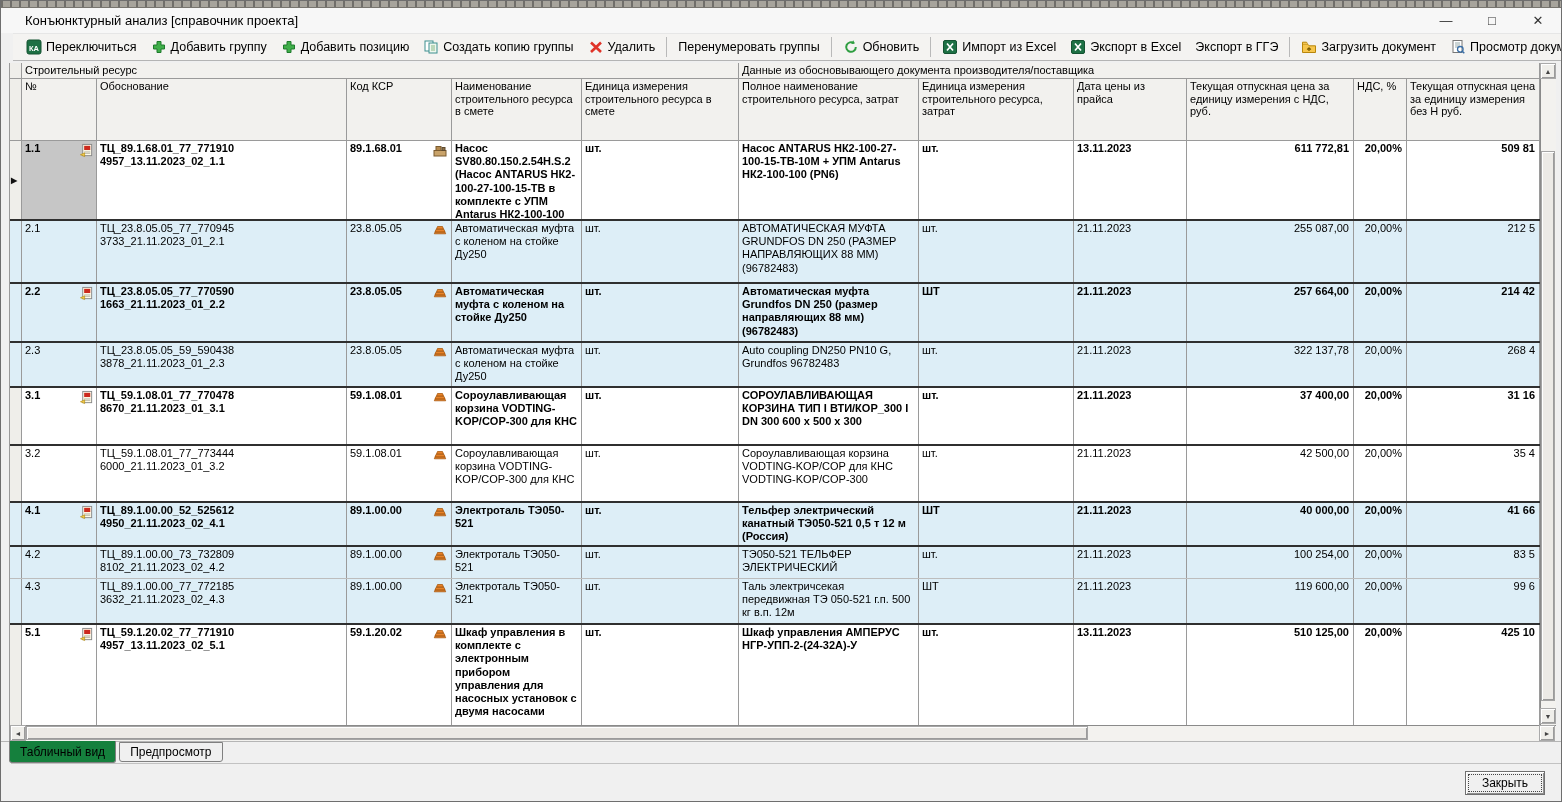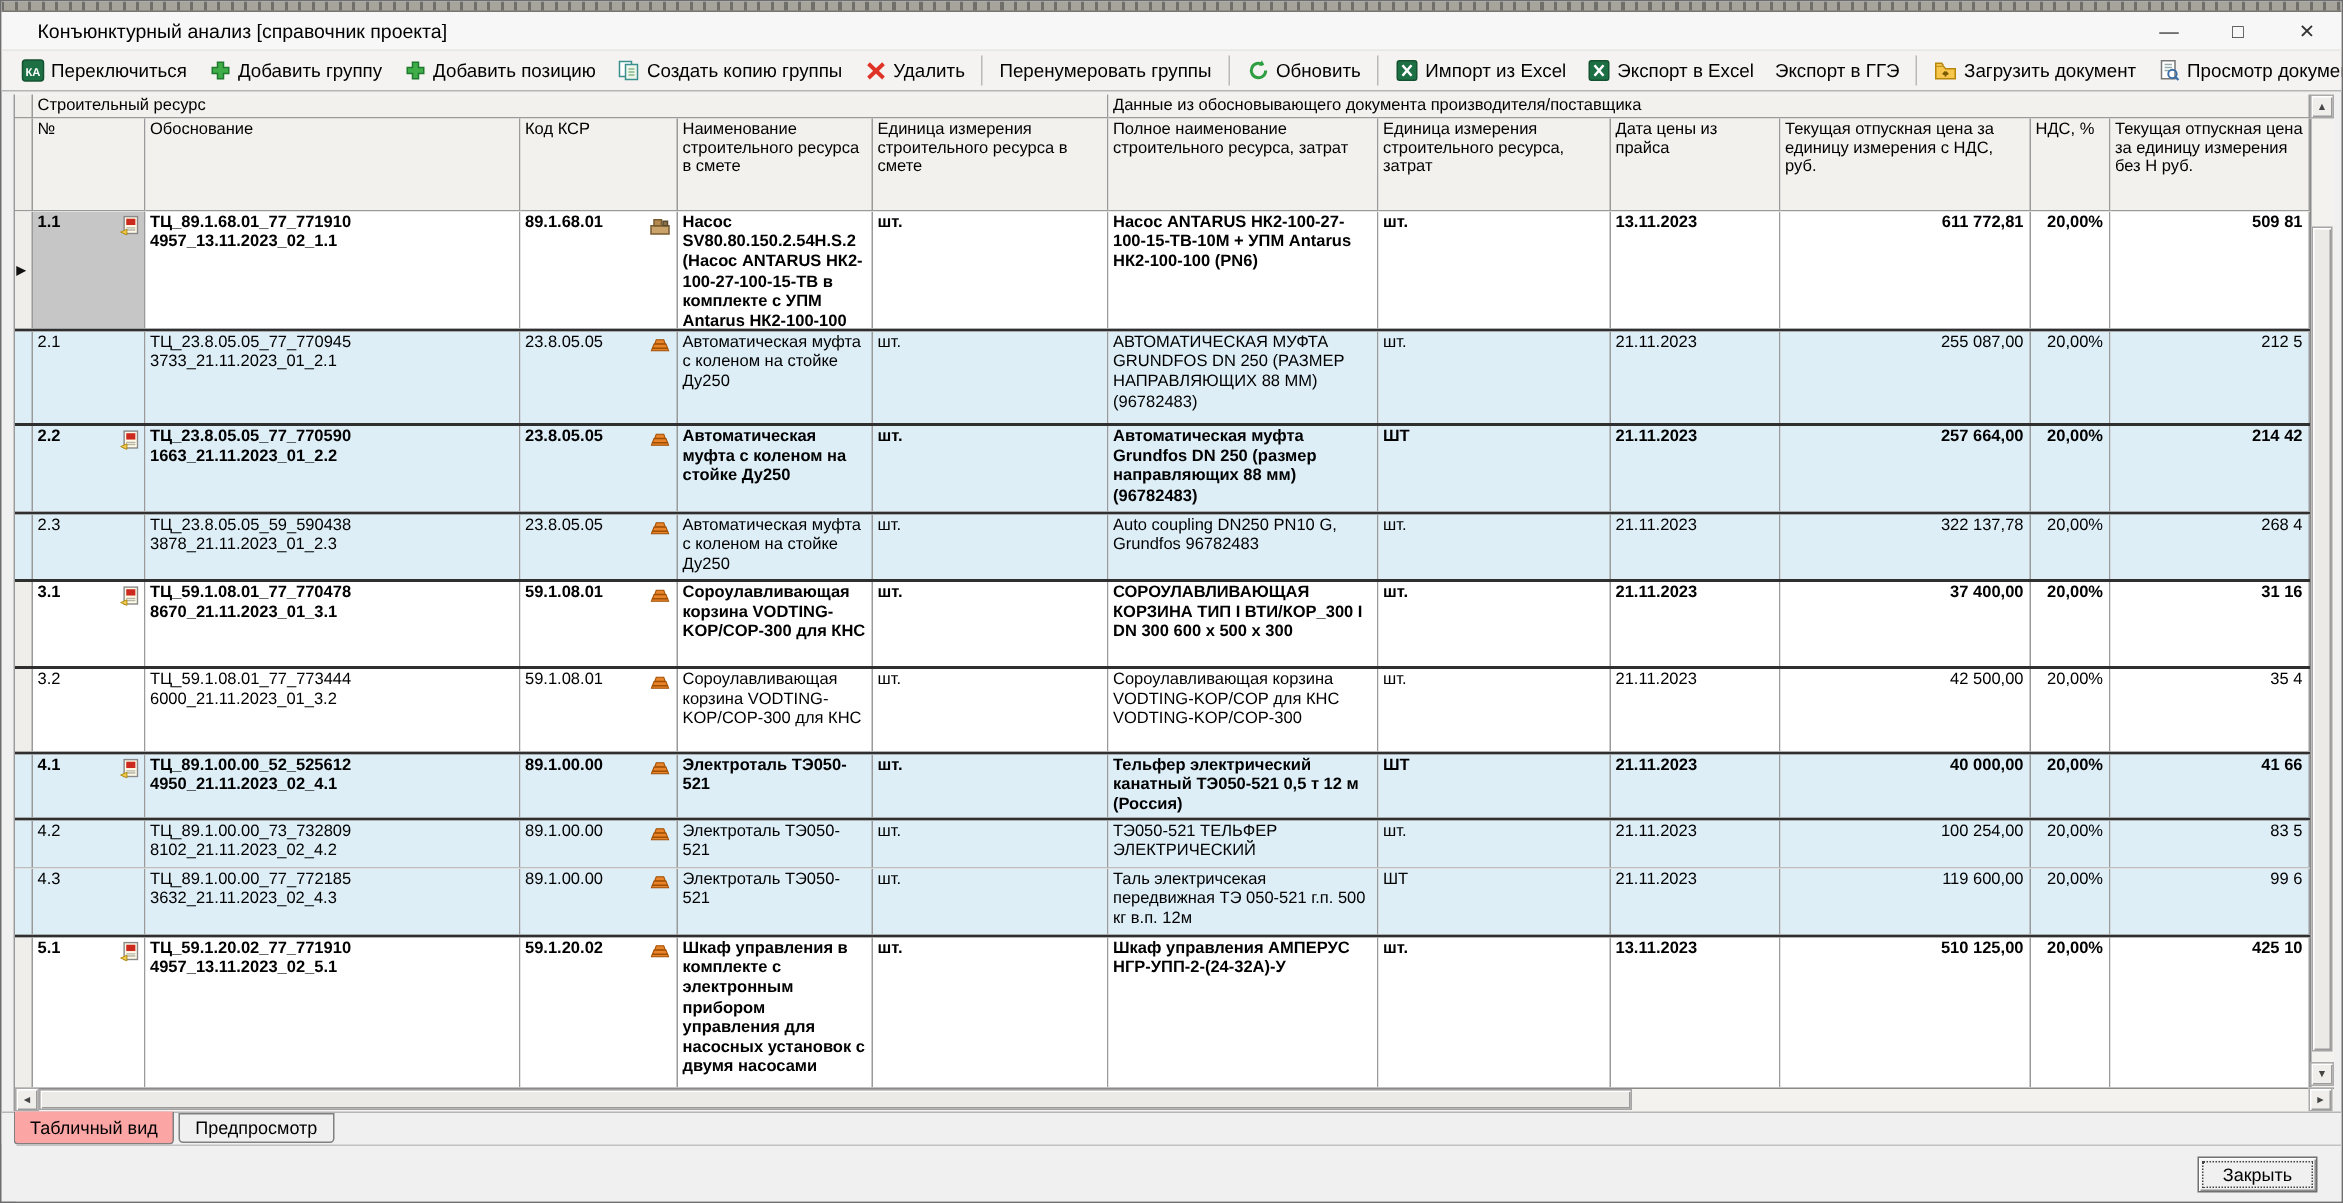--- a/index.html
+++ b/index.html
@@ -6,21 +6,21 @@
   *{box-sizing:border-box;}
   .win{position:relative;width:1562px;height:802px;background:#f0f0f0;border:1px solid #6e6e6e;
        font-family:"Liberation Sans",sans-serif;color:#000;overflow:hidden;}
   .bgstrip{position:absolute;left:0;top:0;right:0;height:7px;background:#a7a49c;
        background-image:repeating-linear-gradient(90deg,rgba(45,45,45,.45) 0 2px,rgba(0,0,0,0) 2px 9px);
        border-bottom:1px solid #77756f;}
   .titlebar{position:absolute;left:0;top:7px;right:0;height:25px;background:#f7f7f7;display:flex;align-items:center;}
   .title{margin-left:24px;font-size:13px;}
   .wctrls{margin-left:auto;display:flex;height:100%;}
   .wctrl{width:46px;display:flex;align-items:center;justify-content:center;font-size:13px;color:#333;cursor:default;}
-  .toolbar{position:absolute;left:0;top:32px;right:0;height:28px;background:#f4f3f1;
+  .toolbar{position:absolute;left:12px;top:32px;right:0;height:28px;background:#f4f3f1;
        border-top:1px solid #e6e6e6;border-bottom:1px solid #b4b4b4;display:flex;align-items:center;
        padding:0 6px;font-size:12.5px;white-space:nowrap;}
   .tbtn{display:flex;align-items:center;gap:4px;padding:3px 6px;border:1px solid transparent;border-radius:2px;}
   .ticon{width:16px;height:16px;display:inline-block;flex:none;}
   .ticon svg{width:16px;height:16px;display:block;}
   .tsep{width:1px;height:20px;background:#b9b9b9;margin:0 4px;flex:none;}
   
   .gridwrap{position:absolute;left:8px;top:62px;width:1547px;height:678px;background:#fff;border-left:1px solid #9a9a9a;}
   .ghrow{display:grid;}
   .ghcell{background:#f2f1ee;border-right:1px solid #9a9a9a;border-bottom:1px solid #9a9a9a;
@@ -47,21 +47,21 @@
   .vscroll{position:absolute;left:1530px;top:0;width:16px;height:662px;background:#f3f2ef;border-left:1px solid #8a8a8a;}
   .hscroll{position:absolute;left:0;top:662px;width:1546px;height:16px;background:#f3f2ef;border-top:1px solid #8a8a8a;}
   .sbtn{position:absolute;width:16px;height:16px;background:#efeeea;border:1px solid #aaa;
         box-shadow:inset 1px 1px 0 #fff,inset -1px -1px 0 #9b9b9b;display:flex;align-items:center;justify-content:center;
         font-size:7px;color:#444;}
   .sthumb{position:absolute;background:#eceae6;border:1px solid #a5a5a5;box-shadow:inset 1px 1px 0 #fff,inset -1px -1px 0 #9b9b9b;}
   
   .tabbar{position:absolute;left:0;top:740px;right:0;height:22px;background:#f0f0f0;display:flex;
           padding-left:8px;gap:3px;font-size:12px;border-top:1px solid #b5b5b5;}
   .tab{border:1px solid #808080;border-top:none;background:#f0f0f0;padding:2px 10px 3px;border-radius:0 0 3px 3px;}
-  .tab.active{margin-top:-1px;background:#fca5a5;position:relative;z-index:2;padding-top:4px;}
+  .tab.active{margin-top:-1px;background:#15803d;position:relative;z-index:2;padding-top:4px;}
   .tab.inactive{border-top:1px solid #808080;margin-top:0;height:20px;}
   .footer{position:absolute;left:0;top:762px;right:0;bottom:0;background:#f0f0f0;border-top:1px solid #c2c2c2;margin-left:10px;}
   .btn-close{position:absolute;right:16px;top:7px;width:80px;height:24px;background:#f0f0f0;
        border:1px solid #707070;box-shadow:inset 1px 1px 0 #fff,inset -1px -1px 0 #8f8f8f;
        font-family:"Liberation Sans",sans-serif;font-size:12px;outline:1px dotted #444;outline-offset:-4px;}
 </style>
 </head>
 <body>
 
 <div class="win">

